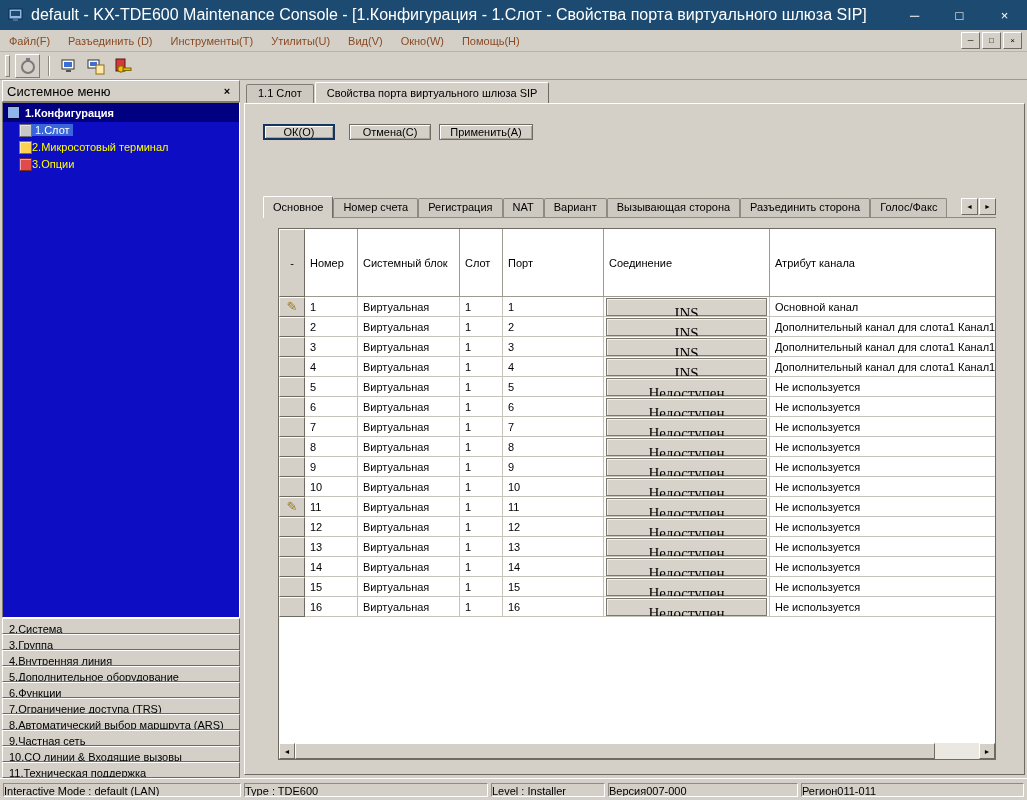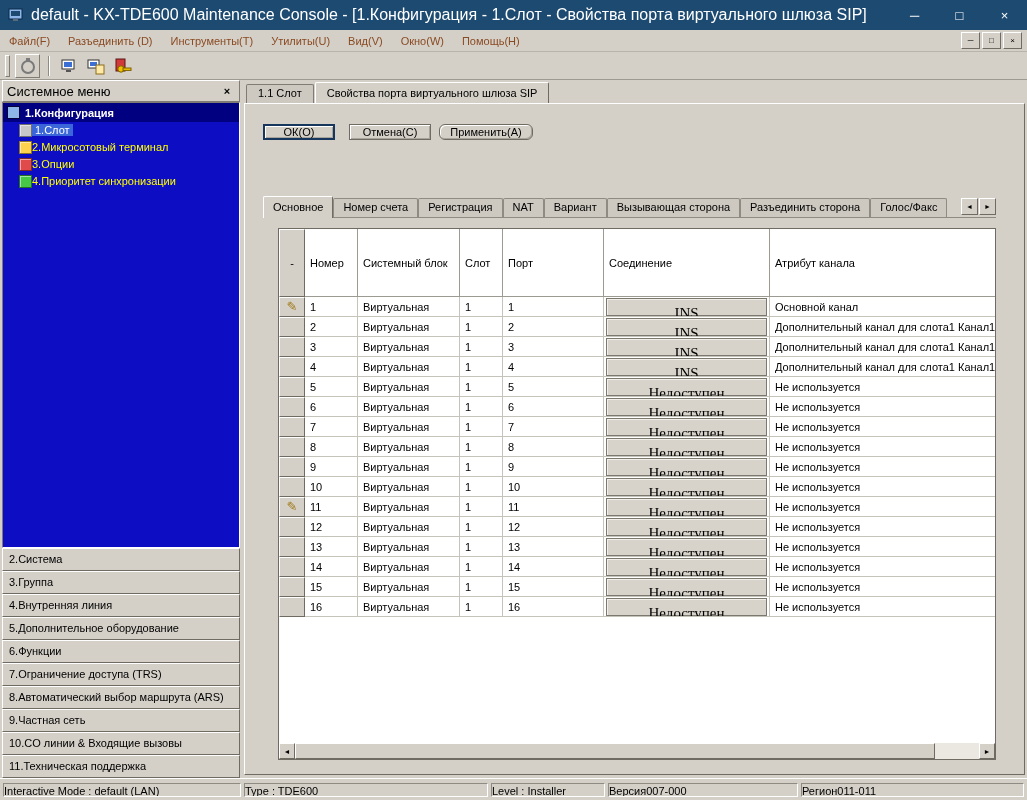--- a/index.html
+++ b/index.html
@@ -38,21 +38,21 @@
   .sb-title{flex:1;font-size:13px}
   .sb-close{width:16px;height:14px;display:flex;align-items:center;justify-content:center;font-size:11px;font-weight:bold}
   .tree{flex:1;background:var(--treebg,#0d0dc4);border:1px solid;border-color:#807c74 #fff #fff #807c74;overflow:hidden}
   .tree-header{background:#000080;color:#fff;font-weight:bold;padding:3px 4px;display:flex;align-items:center;gap:5px}
   .cfgicon{width:11px;height:11px;background:#8fb6e8;border:1px solid #04043a;flex:none}
   .tree-item{display:flex;align-items:flex-start;padding:2px 2px 2px 16px;cursor:default}
   .tree-icon{width:11px;height:11px;border:1px solid rgba(0,0,0,.45);box-shadow:inset 1px 1px 0 rgba(255,255,255,.5);flex:none}
   .tree-label{color:var(--treeitem,#ffff00);white-space:nowrap;font-size:11px}
   .tree-item.selected .tree-label{background:var(--treesel,#3a66d9);color:#fff;padding:0 3px}
   .sections{display:flex;flex-direction:column;flex:none}
-  .section-bar{height:23px;line-height:21px;padding-left:6px;background:#d4d0c8;box-sizing:border-box;
+  .section-bar{height:16px;line-height:21px;padding-left:6px;background:#d4d0c8;box-sizing:border-box;
                border:1px solid;border-color:#fff #6f6b63 #6f6b63 #fff;white-space:nowrap;overflow:hidden}
 
   
   .docktabs{position:absolute;left:246px;top:82px;height:21px;display:flex;align-items:flex-end}
   .dtab{height:19px;line-height:17px;padding:0 11px;background:#cdc9c1;border:1px solid #807c74;border-bottom:none;
         border-radius:2px 2px 0 0;margin-right:1px;font-size:11px;box-sizing:border-box;white-space:nowrap}
   .dtab.active{height:21px;line-height:20px;background:#d4d0c8;border-color:#fff #6f6b63 #d4d0c8 #fff;z-index:2}
 
   
   .panel{position:absolute;left:244px;top:103px;right:2px;bottom:25px;background:#d4d0c8;
@@ -191,24 +191,20 @@
           <span class="tree-label">1.Слот</span>
         </div>
         <div class="tree-item">
           <span class="tree-icon" style="background: rgb(255, 210, 77);"></span>
           <span class="tree-label">2.Микросотовый терминал</span>
         </div>
         <div class="tree-item">
           <span class="tree-icon" style="background: rgb(224, 74, 74);"></span>
           <span class="tree-label">3.Опции</span>
         </div>
-        <div class="tree-item">
-          <span class="tree-icon" style="background: rgb(70, 200, 70);"></span>
-          <span class="tree-label">4.Приоритет синхронизации</span>
-        </div>
       </div>
   </div>
   <div class="sections">
       <div class="section-bar">2.Система</div>
       <div class="section-bar">3.Группа</div>
       <div class="section-bar">4.Внутренняя линия</div>
       <div class="section-bar">5.Дополнительное оборудование</div>
       <div class="section-bar">6.Функции</div>
       <div class="section-bar">7.Ограничение доступа (TRS)</div>
       <div class="section-bar">8.Автоматический выбор маршрута (ARS)</div>
@@ -220,21 +216,21 @@
 
 <div class="docktabs">
     <div class="dtab">1.1 Слот</div>
     <div class="dtab active">Свойства порта виртуального шлюза SIP</div>
   </div>
 
 <div class="panel">
   <div class="actions">
       <button class="btn default" style="width: 72px; margin-left: 0px;">ОК(O)</button>
       <button class="btn" style="width: 82px; margin-left: 14px;">Отмена(C)</button>
-      <button class="btn" style="width: 94px; margin-left: 8px; border-radius: 6px;">Применить(A)</button>
+      <button class="btn" style="width: 94px; margin-left: 8px;">Применить(A)</button>
     </div>
 
   <div class="innertabs">
     <div style="display:flex;align-items:flex-end">
         <div class="itab active">Основное</div>
         <div class="itab">Номер счета</div>
         <div class="itab">Регистрация</div>
         <div class="itab">NAT</div>
         <div class="itab">Вариант</div>
         <div class="itab">Вызывающая сторона</div>

